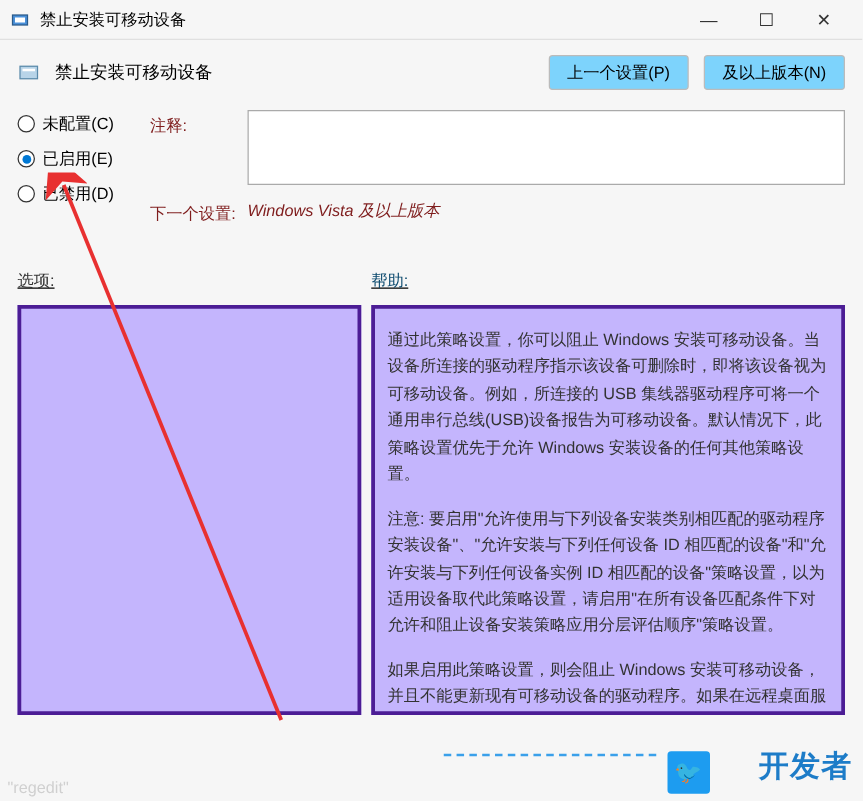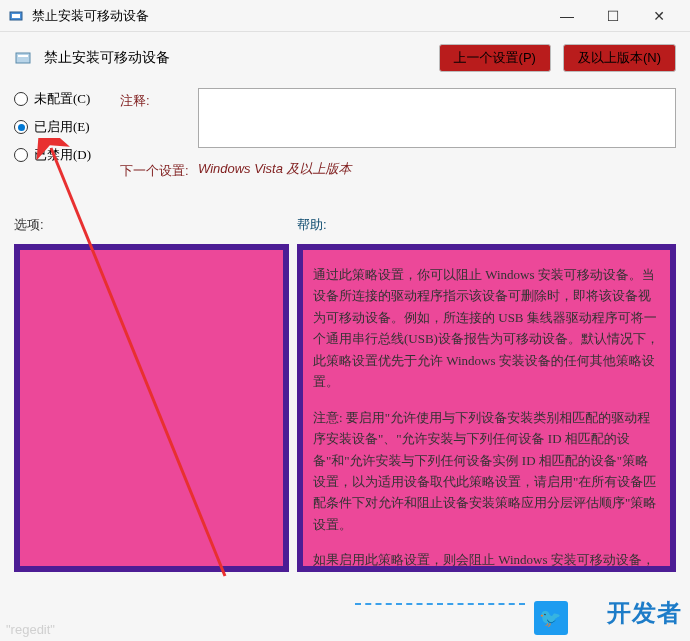--- a/index.html
+++ b/index.html
@@ -34,40 +34,39 @@
     }
     .header-row {
       display: flex; align-items: center;
       padding: 12px 14px 8px 14px;
       gap: 12px;
     }
     .header-icon { width: 18px; height: 18px; }
     .header-title { font-size: 14px; color: #000; flex: 1; }
     .nav-btn {
       padding: 4px 14px;
-      background: #b91c1c;
+      background: #7dd3fc;
       border: 1px solid #bbb;
       border-radius: 3px;
       font-size: 13px;
       cursor: pointer;
     }
     .content-area {
       padding: 8px 14px 0 14px;
       display: flex;
       gap: 16px;
     }
     .radio-col {
       width: 90px;
       padding-top: 2px;
     }
     .radio-item {
       display: flex; align-items: center;
       margin-bottom: 10px;
       cursor: pointer;
-      font-family: Liberation Serif, serif;
     }
     .radio {
       width: 14px; height: 14px;
       border: 1px solid #333; border-radius: 50%;
       margin-right: 6px;
       display: flex; align-items: center; justify-content: center;
       background: #fff;
     }
     .radio.selected::after {
       content: ""; width: 7px; height: 7px;
@@ -82,33 +81,33 @@
       border: 1px solid #aaa;
       background: #fff;
       padding: 4px 6px;
       min-height: 60px;
       font-size: 13px;
     }
     .field-text { flex: 1; font-size: 13px; padding-top: 2px; color: #7f1d1d; font-style: italic; }
     .section-labels {
       display: flex;
       padding: 26px 14px 6px 14px;
+      text-decoration: underline;
     }
     .section-left { width: 283px; font-size: 13px; color: #333; }
     .section-right { font-size: 13px; color: #0c4a6e; }
     .panels {
       display: flex;
       padding: 4px 14px 0 14px;
       gap: 8px;
       height: 332px;
     }
     .panel {
-      border: 6px solid #4c1d95;
-      background: #ec4899;
-      font-family: Liberation Serif, serif;
+      border: 3px solid #4c1d95;
+      background: #c4b5fd;
     }
     .panel-left { width: 275px; }
     .panel-right {
       flex: 1;
       padding: 14px 10px;
       font-size: 13px;
       line-height: 1.65;
       color: #333;
       overflow: hidden;
     }

